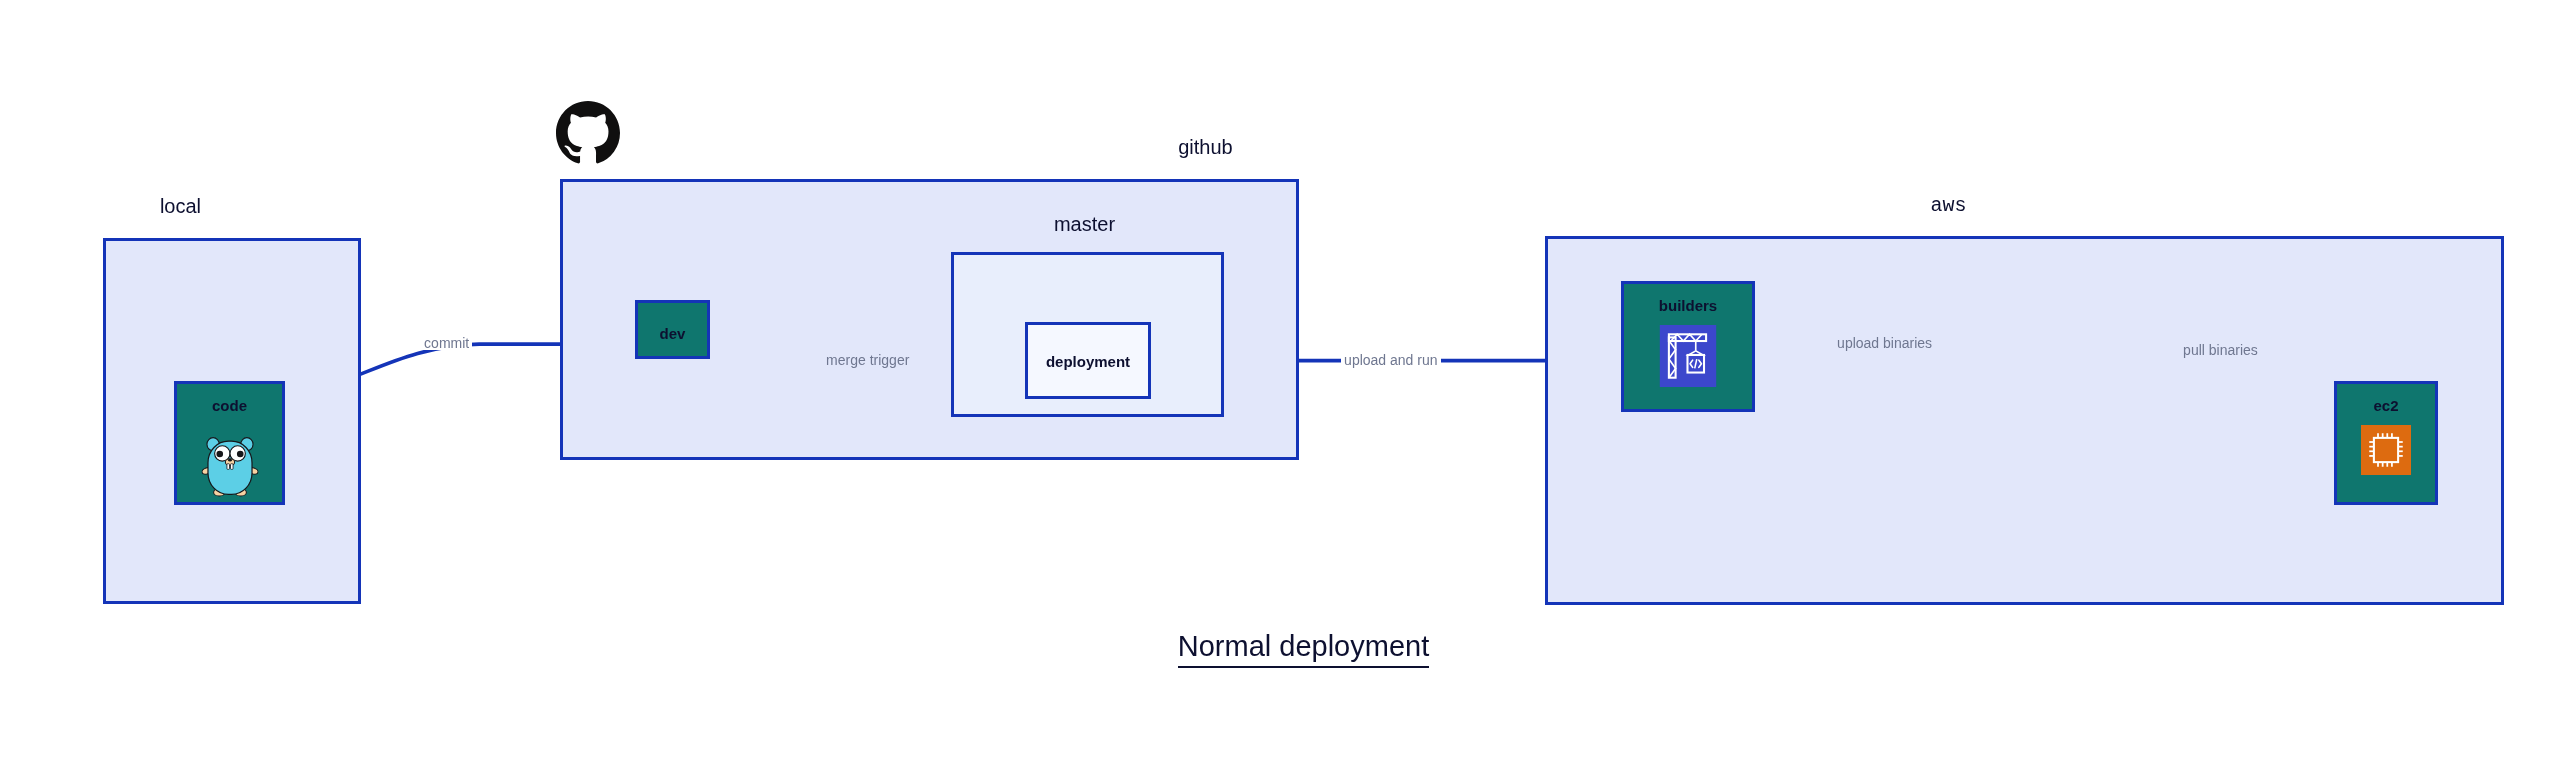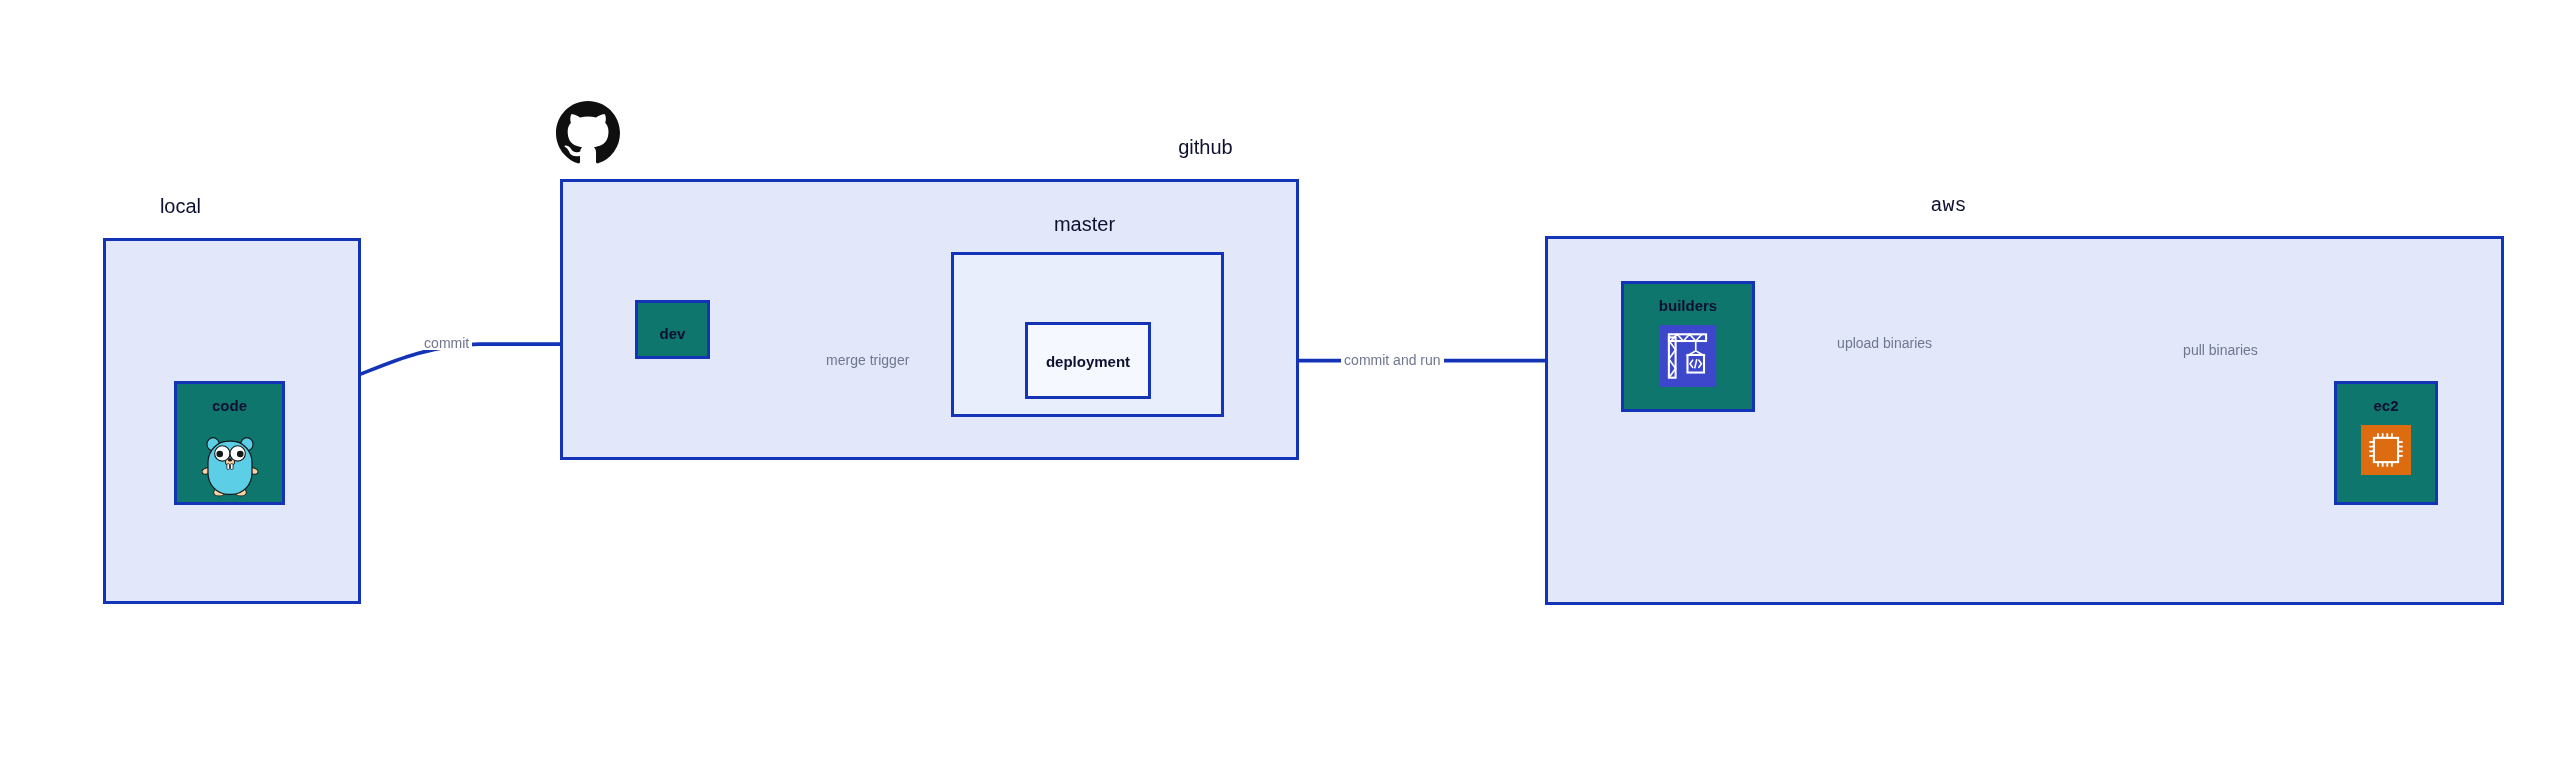--- a/index.html
+++ b/index.html
@@ -255,21 +255,24 @@
           <line x1="72" y1="60" x2="81" y2="60"></line>
         </g>
       </svg>
     </span>
   </div>
 
   <div class="edge-label on-white" style="left: 421px; top: 336px;">commit</div>
 
   <div class="edge-label on-lavender" style="left: 823px; top: 353px;">merge trigger</div>
 
-  <div class="edge-label on-white" style="left: 1341px; top: 353px;">commit and run</div>
+  <div class="edge-label on-white" style="left: 1341px; top: 353px;">upload and run</div>
 
   <div class="edge-label on-lavender" style="left: 1834px; top: 336px;">upload binaries</div>
 
   <div class="edge-label on-lavender" style="left: 2180px; top: 343px;">pull binaries</div>
 
+  <div id="page-title-wrap">
+    <span class="title-text" style="font-size:29px; color:#0d1030; border-bottom:2.6px solid #0d1030; padding-bottom:3.6px;">Normal deployment</span>
+  </div>
 
 </div>
 
 
 </body></html>

